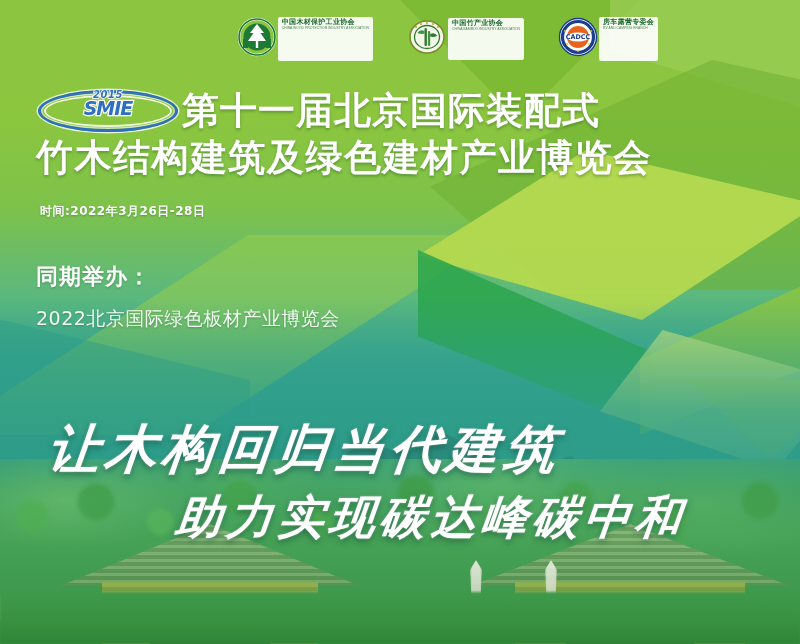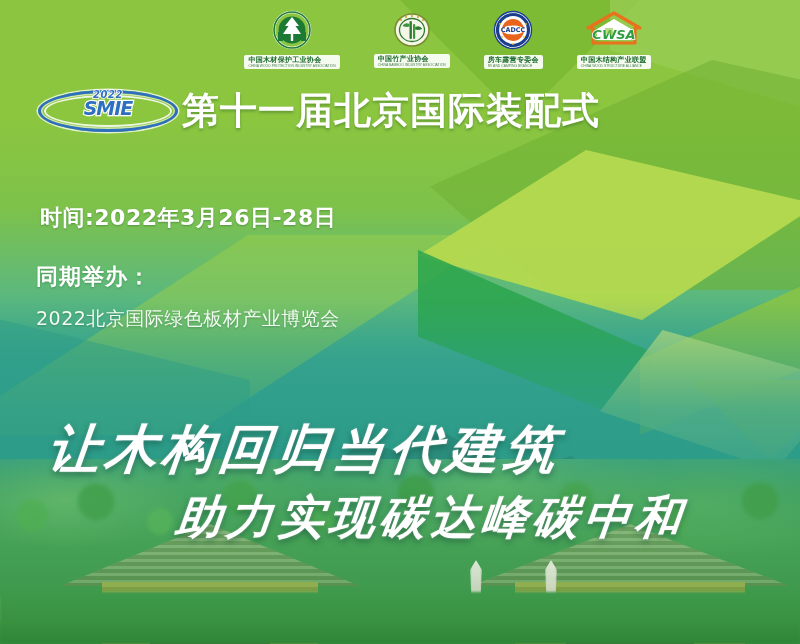--- a/index.html
+++ b/index.html
@@ -153,21 +153,21 @@
   .fence{position:absolute;bottom:22px;left:0;right:0;height:26px;
     background:repeating-linear-gradient(90deg,rgba(200,215,180,.45) 0 4px,transparent 4px 16px);
     filter:blur(.8px);opacity:.7;}
 
   
   .logos{
     position:absolute;top:8px;left:0;right:0;height:62px;
     display:flex;align-items:center;justify-content:center;gap:34px;
     padding-left:95px;box-sizing:border-box;
   }
-  .logo{position:relative;display:flex;flex-direction:column;align-items:center;gap:1px;}
+  .logo{position:relative;display:flex;gap:1px;}
   .logo .mark{display:block;}
   .logo .cap{
     background:rgba(255,255,255,.92);
     border-radius:2px;
     padding:1px 4px;
     font-size:7px;line-height:8px;font-weight:bold;
     color:#1d6b2e;white-space:nowrap;letter-spacing:.3px;
   }
   .logo .cap .sub{display:block;font-size:3.4px;line-height:4px;font-weight:normal;color:#4b7f55;letter-spacing:0;}
   .cap-red{color:#c0392b;}
@@ -215,21 +215,21 @@
   .title-l1{font-size:37px;line-height:42px;}
   .title-l2{font-size:37px;line-height:44px;padding-left:36px;margin-top:2px;letter-spacing:1.5px;}
 
   
   .meta{
     position:absolute;top:203px;left:40px;right:0;
     display:flex;gap:52px;align-items:baseline;
   }
   .meta span{
     font-family:"DejaVu Sans",sans-serif;
-    font-size:22px;font-weight:bold;color:#ffffff;
+    font-size:12px;font-weight:bold;color:#ffffff;
     letter-spacing:.5px;text-shadow:0 1px 2px rgba(20,70,30,.35);
     white-space:nowrap;
   }
 
   
   .concurrent{position:absolute;top:262px;left:36px;}
   .conc-title{
     font-family:"DejaVu Sans",sans-serif;
     font-size:22px;font-weight:bold;color:#ffffff;
     letter-spacing:1px;margin-bottom:14px;
@@ -357,48 +357,35 @@
               <circle cx="33" cy="14" r=".9"></circle>
           </g>
         </svg>
       </span>
       <span class="cap cap-red">
         <span>房车露营专委会</span>
         <span class="sub">RV AND CAMPING BRANCH</span>
       </span>
     </div>
 
-    <div class="logo">
-      <span class="mark">
-        <svg width="62" height="40" viewBox="0 0 62 40">
-          <path d="M31 3 L57 18 L52 18 L52 33 L10 33 L10 18 L5 18 Z" fill="none" stroke="#e8731c" stroke-width="3.2" stroke-linejoin="round"></path>
-          <path d="M31 9 L48 19 L48 30 L14 30 L14 19 Z" fill="#ffffff"></path>
-          <text x="31" y="29" font-family="DejaVu Sans, sans-serif" font-size="13" font-weight="bold" font-style="italic" fill="#2f9e3f" text-anchor="middle" stroke="#ffffff" stroke-width="1.6" paint-order="stroke">CWSA</text>
-          <path d="M22 18 h8 v6 h-8 z" fill="#8ec63f" opacity=".6"></path>
-        </svg>
-      </span>
-      <span class="cap cap-orange">
-        <span>中国木结构产业联盟</span>
-        <span class="sub">CHINA WOOD STRUCTURE ALLIANCE</span>
-      </span>
-    </div>
 
 
   </div>
 
   <div class="headline">
     <div class="h-row1">
       <div class="smie">
         <div class="swoosh"></div>
         <div class="swoosh2"></div>
-        <div class="yr">2022</div>
+        <div class="yr">2015</div>
         <div class="word">SMIE</div>
       </div>
       <div class="title-l1">第十一届北京国际装配式</div>
     </div>
+    <div class="title-l2">竹木结构建筑及绿色建材产业博览会</div>
   </div>
 
   <div class="meta">
     <span>时间:2022年3月26日-28日</span>
   </div>
 
   <div class="concurrent">
     <div class="conc-title">同期举办：</div>
     <div class="conc-item">2022北京国际绿色板材产业博览会</div>
   </div>

